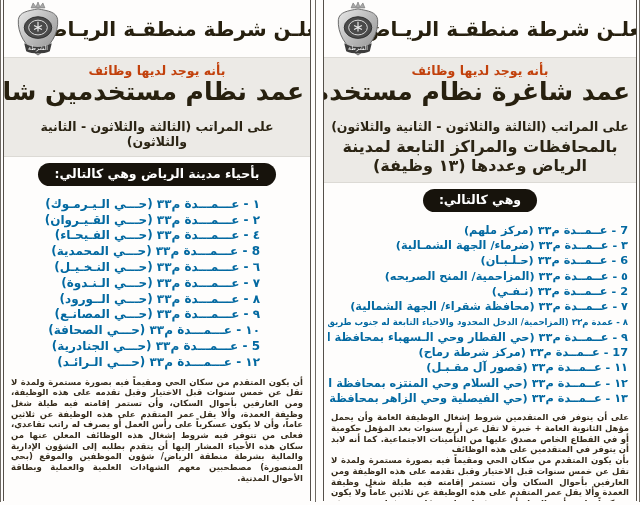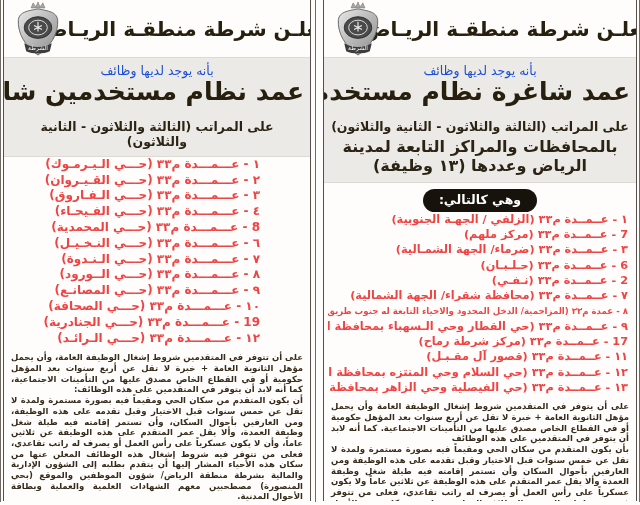--- a/index.html
+++ b/index.html
@@ -42,33 +42,33 @@
   }
 
   .band{
     flex:0 0 auto;
     background:#eceae6;
     border-top:1px solid #dcdad5;
     border-bottom:1px solid #dcdad5;
     text-align:center;
     padding:5px 6px 7px;
   }
-  .intro{font-size:12.5px;font-weight:normal;color:#1d4ed8;}
+  .intro{font-size:12.5px;font-weight:bold;color:#c2410c;}
   .headline{font-size:25px;font-weight:bold;color:#27200f;line-height:1.15;letter-spacing:-.5px;white-space:nowrap;}
   .ranks{font-size:12.5px;font-weight:bold;color:#2b2414;margin-top:12px;}
   .scope{font-size:16px;font-weight:bold;color:#2b2414;margin-top:3px;}
 
   .pill-row{flex:0 0 auto;text-align:center;margin-top:6px;}
   .pill{
     display:inline-block;background:#17130c;color:#fff;
     font-size:12.5px;font-weight:bold;
     padding:3px 16px 5px;border-radius:13px;
   }
 
-  .list{flex:0 0 auto;margin-top:0;text-align:right;font-weight:bold;color:#ef4444;}
+  .list{flex:0 0 auto;margin-top:11px;text-align:right;font-weight:bold;color:#0369a1;}
   .ad-left .list{padding-left:6px;padding-right:50px;}
   .ad-right .list{padding-left:4px;padding-right:8px;}
   .item{font-size:12px;line-height:15.8px;white-space:nowrap;overflow:hidden;}
   .ad-right .item{font-size:11.3px;line-height:15.3px;}
   .ad-right .item.long{font-size:8.6px;}
 
   .conditions{
     flex:0 0 auto;
     margin:6px 7px 3px;
     text-align:justify;text-justify:inter-word;
@@ -112,24 +112,24 @@
       <div class="headline">عمد شاغرة نظام مستخدمين</div>
       <div class="ranks">على المراتب (الثالثة والثلاثون - الثانية والثلاثون)</div>
       <div class="scope">بالمحافظات والمراكز التابعة لمدينة الرياض وعددها (١٣ وظيفة)</div>
     </div>
 
     <div class="pill-row">
       <span class="pill">وهي كالتالي:</span>
     </div>
 
     <div class="list">
-      <div class="item">١ - عــمــدة م٣٣ (الزلفي / الجهـة الجنوبية)</div>
       <div class="item">7 - عــمــدة م٣٣ (مركز ملهم)</div>
       <div class="item">٣ - عــمــدة م٣٣ (ضرماء/ الجهة الشمـالية)</div>
       <div class="item">6 - عــمــدة م٣٣ (حـلـبـان)</div>
+      <div class="item">٥ - عــمــدة م٣٣ (المزاحمية/ المنح الصريحه)</div>
       <div class="item">2 - عــمــدة م٣٣ (نـفـي)</div>
       <div class="item">٧ - عــمــدة م٣٣ (محافظة شقراء/ الجهة الشمالية)</div>
       <div class="item long">٨ - عمدة م٣٣ (المزاحمية/ الدخل المحدود والاحياء التابعة له جنوب طريق الملك عبدالعزيز)</div>
       <div class="item">٩ - عــمــدة م٣٣ (حي القطار وحي الـسهباء بمحافظة الخرج)</div>
       <div class="item">17 - عــمــدة م٣٣ (مركز شرطة رماح)</div>
       <div class="item">١١ - عــمــدة م٣٣ (قصور آل مقـبـل)</div>
       <div class="item">١٢ - عــمــدة م٣٣ (حي السلام وحي المنتزه بمحافظة الخرج)</div>
       <div class="item">١٣ - عــمــدة م٣٣ (حي الفيصلية وحي الزاهر بمحافظة الخرج)</div>
     </div>
 
@@ -160,36 +160,37 @@
       </svg>
       <div class="ad-title">تعلـن شرطة منطقـة الريـاض</div>
     </div>
 
     <div class="band">
       <div class="intro">بأنه يوجد لديها وظائف</div>
       <div class="headline">عمد نظام مستخدمين شاغرة</div>
       <div class="ranks">على المراتب (الثالثة والثلاثون - الثانية والثلاثون)</div>
     </div>
 
+    <div class="pill-row">
+      <span class="pill">بأحياء مدينة الرياض وهي كالتالي:</span>
+    </div>
 
     <div class="list">
       <div class="item">١ - عـــمـــدة م٣٣ (حـــي الـيـرمـوك)</div>
       <div class="item">٢ - عـــمـــدة م٣٣ (حـــي القـيـروان)</div>
-      <div class="item">٣ - عـــمـــدة م٣٣ (حـــي الـفـاروق)</div>
       <div class="item">٤ - عـــمـــدة م٣٣ (حـــي الفـيحـاء)</div>
       <div class="item">8 - عـــمـــدة م٣٣ (حـــي المحمدية)</div>
       <div class="item">٦ - عـــمـــدة م٣٣ (حـــي النـخـيـل)</div>
       <div class="item">٧ - عـــمـــدة م٣٣ (حـــي الـنـدوة)</div>
       <div class="item">٨ - عـــمـــدة م٣٣ (حـــي الــورود)</div>
       <div class="item">٩ - عـــمـــدة م٣٣ (حـــي المصانـع)</div>
       <div class="item">١٠ - عـــمـــدة م٣٣ (حـــي الصحافة)</div>
-      <div class="item">19 - عـــمـــدة م٣٣ (حـــي الجنادرية)</div>
+      <div class="item">5 - عـــمـــدة م٣٣ (حـــي الجنادرية)</div>
       <div class="item">١٢ - عـــمـــدة م٣٣ (حـــي الـرائـد)</div>
     </div>
 
     <div class="conditions">
-      <p>على أن تتوفر في المتقدمين شروط إشغال الوظيفة العامة، وأن يحمل مؤهل الثانوية العامة + خبرة لا تقل عن أربع سنوات بعد المؤهل حكومية أو في القطاع الخاص مصدق عليها من التأمينات الاجتماعية، كما أنه لابد أن يتوفر في المتقدمين على هذه الوظائف:</p>
       <p>أن يكون المتقدم من سكان الحي ومقيماً فيه بصورة مستمرة ولمدة لا تقل عن خمس سنوات قبل الاختيار وقبل تقدمه على هذه الوظيفة، ومن العارفين بأحوال السكان، وأن تستمر إقامته فيه طيلة شغل وظيفة العمدة، وألا يقل عمر المتقدم على هذه الوظيفة عن ثلاثين عاماً، وأن لا يكون عسكرياً على رأس العمل أو يصرف له راتب تقاعدي، فعلى من تتوفر فيه شروط إشغال هذه الوظائف المعلن عنها من سكان هذه الأحياء المشار إليها أن يتقدم بطلبه إلى الشؤون الإدارية والمالية بشرطة منطقة الرياض/ شؤون الموظفين والموقع (بحي المنصورة) مصطحبين معهم الشهادات العلمية والعملية وبطاقة الأحوال المدنية.</p>
     </div>
 
   </div>
 
 </div>
 
 </body></html>

